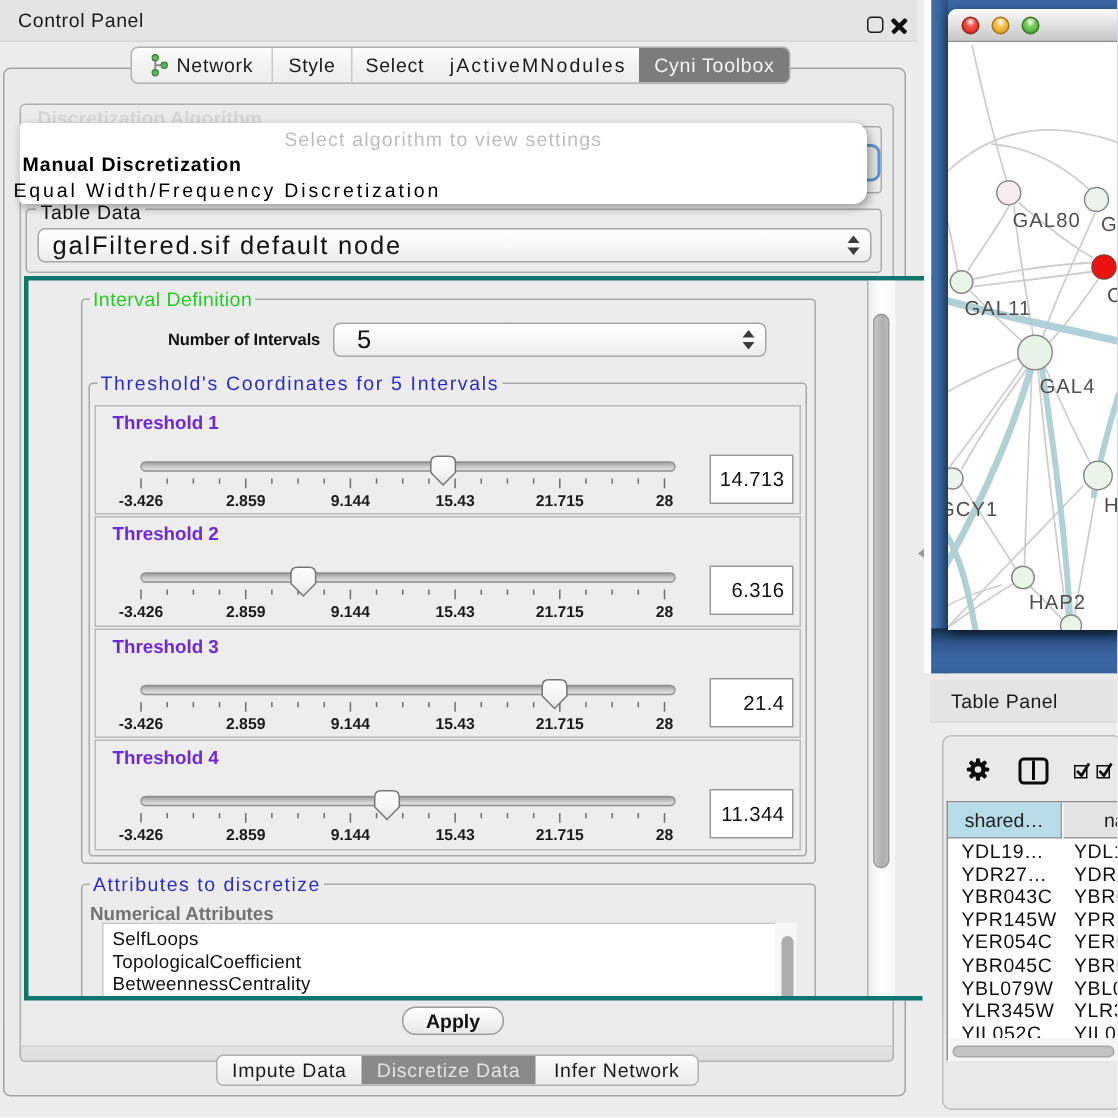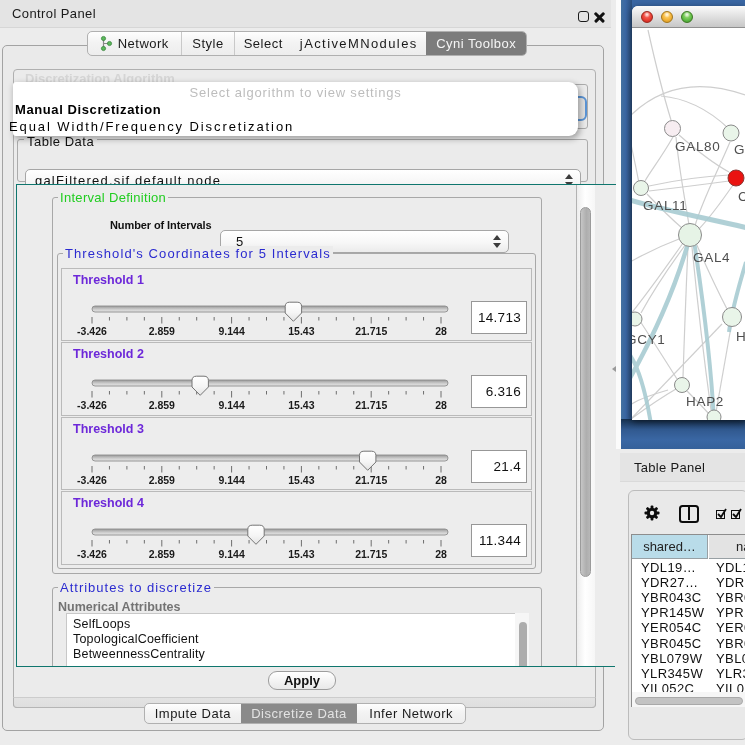--- a/index.html
+++ b/index.html
@@ -38,28 +38,28 @@
   #popup { left:13px; top:82px; width:565px; height:54px; background:#ffffff; z-index:40;
            border-radius:3px 9px 9px 3px; box-shadow:1.5px 2.5px 6px rgba(0,0,0,0.32); }
   .pi1 { left:0; top:85px; width:591px; text-align:center; font-size:13px; letter-spacing:0.8px; color:#bdbdbd; z-index:41; }
   .pi2 { left:15px; top:102px; font-size:13px; font-weight:bold; letter-spacing:0.6px; color:#000; z-index:41; }
   .pi3 { left:9px; top:119px; font-size:13px; letter-spacing:1.9px; color:#000; z-index:41; }
 
   
   #tdGroup { left:17px; top:139px; width:571px; height:43px; border:1px solid #ababab; border-radius:3px; }
   #tdLabel { left:24px; top:134px; font-size:13px; letter-spacing:0.5px; color:#111; background:#ebebeb; padding:0 3px; }
   .combo { background:linear-gradient(#ffffff,#f7f7f7 55%,#ebebeb); border:1px solid #a6a6a6; border-radius:5px;
-           font-size:13px; color:#111; display:flex; align-items:center;margin-top:17px; }
+           font-size:17px; color:#111; display:flex; align-items:center; }
   #combo1 { left:25px; top:152px; width:556px; height:23px; padding-left:9px; letter-spacing:1.2px; }
   .carrows { position:absolute; right:7px; top:0; height:100%; display:flex; flex-direction:column; justify-content:center; gap:2.5px; }
   .up { width:0; height:0; border-left:4px solid transparent; border-right:4px solid transparent; border-bottom:5px solid #3c3c3c; }
   .dn { width:0; height:0; border-left:4px solid transparent; border-right:4px solid transparent; border-top:5px solid #3c3c3c; }
 
   
-  #viewport { left:16px; top:184px; width:616px; height:483px; border:1px solid #0f766e; background:#ececec; overflow:hidden; }
+  #viewport { left:16px; top:184px; width:616px; height:483px; border:3px solid #0f766e; background:#ececec; overflow:hidden; }
   #vtrack { left:559px; top:0; width:19px; height:481px; background:linear-gradient(90deg,#ededed,#ffffff 45%,#f6f6f6); border-left:1px solid #b2b2b2; }
   #vthumb { left:563px; top:22px; width:11px; height:370px; background:linear-gradient(90deg,#c6c6c6,#aeaeae 60%,#b8b8b8); border:1px solid #9b9b9b; border-radius:6px; }
 
   .group { border:1px solid #a8a8a8; border-radius:3px; }
   .gtitle { font-size:13px; padding:0 2px; background:#ececec; white-space:nowrap; }
   #gInterval { left:35px; top:12px; width:490px; height:377px; }
   #gIntervalT { left:41px; top:5px; color:#21cd21; letter-spacing:0.3px; }
   #lblNum { left:93px; top:34px; font-size:11px; font-weight:bold; letter-spacing:-0.1px; color:#111; }
   #combo2 { left:203px; top:28px; width:289px; height:23px; padding-left:15px; }
   #gThresh { left:40px; top:68px; width:479px; height:316px; }

